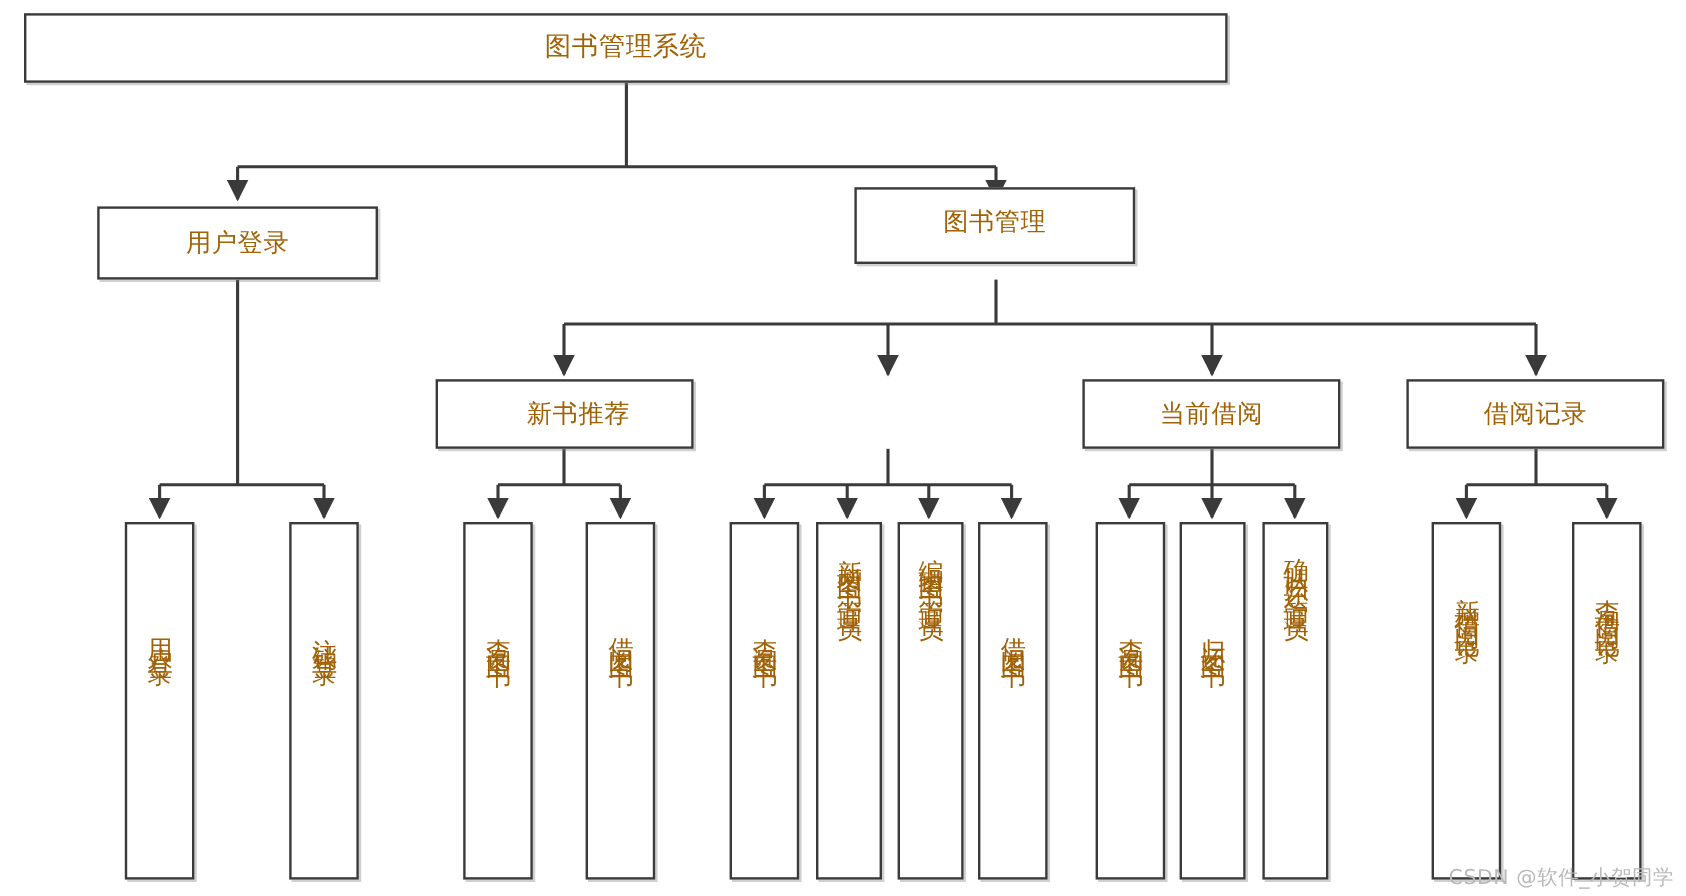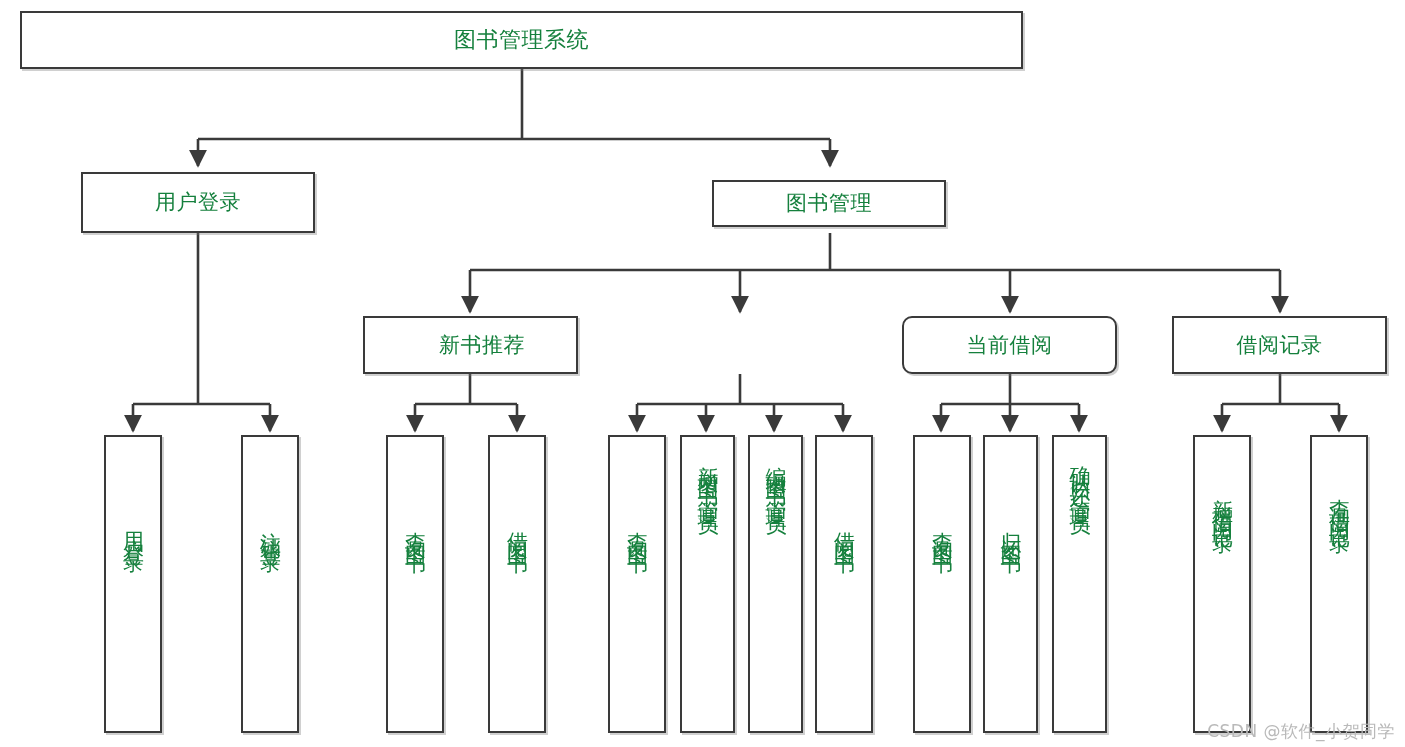--- a/index.html
+++ b/index.html
@@ -29,21 +29,21 @@
     position: absolute;
     box-sizing: border-box;
     border: 2.5px solid #3a3a3a;
     background: #ffffff;
     display: flex;
     align-items: center;
     justify-content: center;
     box-shadow: 2px 2px 0 rgba(120,120,120,0.35);
   }
   .node .label {
-    color: #15803d;
+    color: #a16207;
     font-size: 21px;
     line-height: 1.18;
     letter-spacing: 0.5px;
     text-align: center;
     white-space: nowrap;
   }
   .node.horizontal .label {
     writing-mode: horizontal-tb;
   }
   .node.vertical {
@@ -128,28 +128,28 @@
     </g>
   </svg>
 
   <div class="node horizontal root" style="left:20px; top:11px; width:1003px; height:58px;">
     <span class="label">图书管理系统</span>
   </div>
 
   <div class="node horizontal" style="left:81px; top:172px; width:234px; height:61px;">
     <span class="label">用户登录</span>
   </div>
-  <div class="node horizontal" style="left:712px; top:180px; width:234px; height:47px;">
+  <div class="node horizontal" style="left:712px; top:156px; width:234px; height:64px;font-family:Liberation Mono, monospace;">
     <span class="label">图书管理</span>
   </div>
 
   <div class="node horizontal" style="left:363px; top:316px; width:215px; height:58px;padding-left:23px;">
     <span class="label">新书推荐</span>
   </div>
-  <div class="node horizontal" style="left:902px; top:316px; width:215px; height:58px;border-radius:10px;">
+  <div class="node horizontal" style="left:902px; top:316px; width:215px; height:58px;">
     <span class="label">当前借阅</span>
   </div>
   <div class="node horizontal" style="left:1172px; top:316px; width:215px; height:58px;">
     <span class="label">借阅记录</span>
   </div>
 
   <div class="node vertical" style="left:104px; top:435px; width:58px; height:298px; padding-top:78px;">
     <span class="label">用户登录</span>
   </div>
   <div class="node vertical" style="left:241px; top:435px; width:58px; height:298px; padding-top:78px;">

